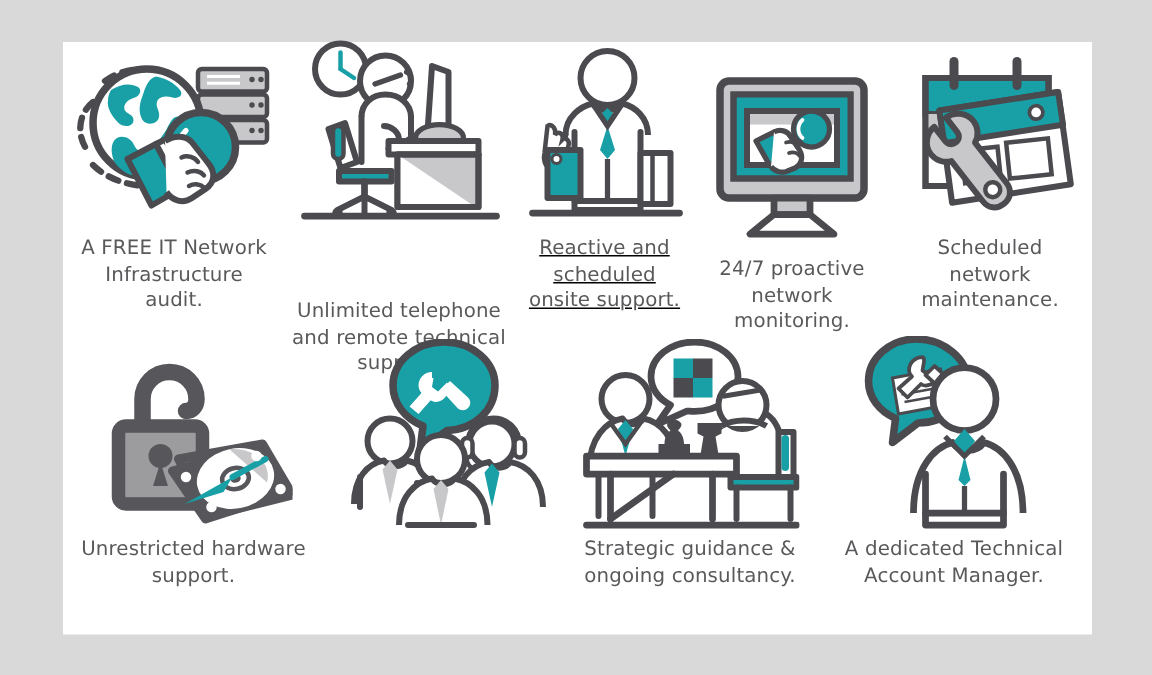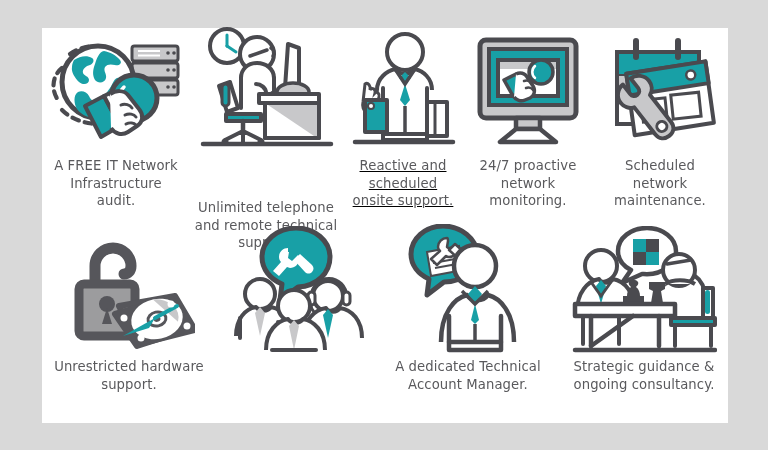--- a/index.html
+++ b/index.html
@@ -39,21 +39,21 @@
     flex-direction: column;
     align-items: center;
     justify-content: flex-start;
     padding: 0 4px;
   }
 
   
   .row-top .c0 { width: 148px; }
   .row-top .c1 { width: 152px; gap: 42px; }
   .row-top .c2 { width: 122px; text-decoration: underline; }
-  .row-top .c3 { width: 128px; }
+  .row-top .c3 { width: 128px; justify-content: flex-end; }
   .row-top .c4 { width: 136px; }
 
   
   .row-bottom .c0 { width: 174px; }
   .row-bottom .c1 { width: 160px; }
   .row-bottom .c2 { width: 168px; }
   .row-bottom .c3 { width: 184px; }
 
   .art {
     display: flex;
@@ -331,20 +331,62 @@
 
           <circle cx="66" cy="80" r="16" fill="#ffffff" stroke="#4a4a4f" stroke-width="4"></circle>
           <path d="M38 124c0-19 11-29 22-31 3 5 12 5 15 0 11 2 22 12 22 31" fill="#ffffff" stroke="#4a4a4f" stroke-width="4" stroke-linejoin="round"></path>
           <path d="M66 94 L61 100 L66 124 L71 100 Z" fill="#c8c8ca"></path>
           <path d="M66 124 L66 124" stroke="#4a4a4f" stroke-width="3"></path>
           <path d="M44 124 L88 124" stroke="#4a4a4f" stroke-width="4" stroke-linecap="round"></path>
         </svg>
       </div>
     </div>
 
+    <div class="cell c2">
+      <div class="art">
+        <svg width="146" height="130" viewBox="0 0 146 130">
+
+          <path d="M76 2c-16 0-29 10-29 23 0 8 5 15 13 19l-9 13 20-9c1 0 3 .2 5 .2 16 0 29-10 29-23S92 2 76 2z" fill="#ffffff" stroke="#4a4a4f" stroke-width="4.5" stroke-linejoin="round"></path>
+          <rect x="62" y="13" width="13" height="13" fill="#18a0a6"></rect>
+          <rect x="75" y="13" width="13" height="13" fill="#4a4a4f"></rect>
+          <rect x="62" y="26" width="13" height="13" fill="#4a4a4f"></rect>
+          <rect x="75" y="26" width="13" height="13" fill="#18a0a6"></rect>
+
+          <circle cx="30" cy="40" r="16" fill="#ffffff" stroke="#4a4a4f" stroke-width="4"></circle>
+          <path d="M6 86c0-20 11-31 22-33 3 5 11 5 14 0 11 2 22 13 22 33" fill="#ffffff" stroke="#4a4a4f" stroke-width="4" stroke-linejoin="round"></path>
+          <path d="M30 54 L25 60 L30 78 L35 60 Z" fill="#18a0a6"></path>
+          <path d="M20 56 L30 70 L40 56" fill="none" stroke="#4a4a4f" stroke-width="3"></path>
+          <path d="M12 86 L12 118 M48 86 L48 118" stroke="#4a4a4f" stroke-width="4" stroke-linecap="round"></path>
+
+          <circle cx="108" cy="44" r="16" fill="#ffffff" stroke="#4a4a4f" stroke-width="4"></circle>
+          <path d="M96 38 L120 34" stroke="#4a4a4f" stroke-width="3.5" stroke-linecap="round"></path>
+          <path d="M124 50c6 4 10 12 10 22v22" fill="none" stroke="#4a4a4f" stroke-width="4" stroke-linecap="round"></path>
+          <path d="M94 58c-6 4-10 12-10 22 0 6 4 9 9 8" fill="#ffffff" stroke="#4a4a4f" stroke-width="4" stroke-linejoin="round"></path>
+          <path d="M94 58c8-5 22-5 30 0" fill="#ffffff" stroke="#4a4a4f" stroke-width="4" stroke-linejoin="round"></path>
+
+          <path d="M132 62 L142 62 L142 92 L132 92 Z" fill="#ffffff" stroke="#4a4a4f" stroke-width="4" stroke-linejoin="round"></path>
+          <rect x="134" y="64" width="5" height="24" rx="2.5" fill="#18a0a6"></rect>
+          <path d="M100 92 L144 92 L144 99 L100 99 Z" fill="#18a0a6" stroke="#4a4a4f" stroke-width="4" stroke-linejoin="round"></path>
+          <path d="M104 99 L104 120 M140 99 L140 120" stroke="#4a4a4f" stroke-width="4" stroke-linecap="round"></path>
+
+          <path d="M58 56c2-3 7-3 9 0 1 2-1 4-2 5 3 2 4 6 4 9h-13c0-3 1-7 4-9-1-1-3-3-2-5z" fill="#4a4a4f"></path>
+          <rect x="52" y="70" width="21" height="6" fill="#4a4a4f"></rect>
+          <path d="M78 56h16v7l-4 2 2 12H80l2-12-4-2z" fill="#4a4a4f"></path>
+          <rect x="74" y="77" width="24" height="6" fill="#4a4a4f"></rect>
+
+          <path d="M4 78 L104 78 L104 90 L4 90 Z" fill="#ffffff" stroke="#4a4a4f" stroke-width="4.5" stroke-linejoin="round"></path>
+          <path d="M20 90 L20 120 M88 90 L88 120" stroke="#4a4a4f" stroke-width="4.5" stroke-linecap="round"></path>
+          <path d="M20 120 L62 90" stroke="#4a4a4f" stroke-width="4.5" stroke-linecap="round"></path>
+          <line x1="4" y1="124" x2="144" y2="124" stroke="#4a4a4f" stroke-width="4.5" stroke-linecap="round"></line>
+        </svg>
+      </div>
+      <div class="caption">Strategic guidance &amp;
+ongoing consultancy.</div>
+    </div>
+
     <div class="cell c3">
       <div class="art">
         <svg width="130" height="132" viewBox="0 0 130 132">
 
           <path d="M40 2C22 2 8 15 8 30c0 11 7 20 18 25l-2 16 17-13c19 0 33-13 33-28C74 15 58 2 40 2z" fill="#18a0a6" stroke="#4a4a4f" stroke-width="5" stroke-linejoin="round"></path>
 
           <g fill="#ffffff" stroke="#4a4a4f" stroke-width="2">
             <path d="M24 28 L56 22 L60 46 L28 52 Z"></path>
           </g>
           <g stroke="#4a4a4f" stroke-width="1.8">
@@ -361,57 +403,15 @@
           <path d="M72 80 L68 96 L72 100 L76 96 Z" fill="#18a0a6"></path>
           <path d="M59 67 L72 80 L85 67" fill="none" stroke="#4a4a4f" stroke-width="3.5"></path>
           <path d="M46 92 L46 118 M98 92 L98 118" stroke="#4a4a4f" stroke-width="4.5" stroke-linecap="round"></path>
           <path d="M72 100 L72 118" stroke="#4a4a4f" stroke-width="3.5"></path>
           <path d="M46 118 L98 118 L98 126 L46 126 Z" fill="#ffffff" stroke="#4a4a4f" stroke-width="4.5" stroke-linejoin="round"></path>
         </svg>
       </div>
       <div class="caption">A dedicated Technical
 Account Manager.</div>
     </div>
-
-    <div class="cell c2">
-      <div class="art">
-        <svg width="146" height="130" viewBox="0 0 146 130">
-
-          <path d="M76 2c-16 0-29 10-29 23 0 8 5 15 13 19l-9 13 20-9c1 0 3 .2 5 .2 16 0 29-10 29-23S92 2 76 2z" fill="#ffffff" stroke="#4a4a4f" stroke-width="4.5" stroke-linejoin="round"></path>
-          <rect x="62" y="13" width="13" height="13" fill="#18a0a6"></rect>
-          <rect x="75" y="13" width="13" height="13" fill="#4a4a4f"></rect>
-          <rect x="62" y="26" width="13" height="13" fill="#4a4a4f"></rect>
-          <rect x="75" y="26" width="13" height="13" fill="#18a0a6"></rect>
-
-          <circle cx="30" cy="40" r="16" fill="#ffffff" stroke="#4a4a4f" stroke-width="4"></circle>
-          <path d="M6 86c0-20 11-31 22-33 3 5 11 5 14 0 11 2 22 13 22 33" fill="#ffffff" stroke="#4a4a4f" stroke-width="4" stroke-linejoin="round"></path>
-          <path d="M30 54 L25 60 L30 78 L35 60 Z" fill="#18a0a6"></path>
-          <path d="M20 56 L30 70 L40 56" fill="none" stroke="#4a4a4f" stroke-width="3"></path>
-          <path d="M12 86 L12 118 M48 86 L48 118" stroke="#4a4a4f" stroke-width="4" stroke-linecap="round"></path>
-
-          <circle cx="108" cy="44" r="16" fill="#ffffff" stroke="#4a4a4f" stroke-width="4"></circle>
-          <path d="M96 38 L120 34" stroke="#4a4a4f" stroke-width="3.5" stroke-linecap="round"></path>
-          <path d="M124 50c6 4 10 12 10 22v22" fill="none" stroke="#4a4a4f" stroke-width="4" stroke-linecap="round"></path>
-          <path d="M94 58c-6 4-10 12-10 22 0 6 4 9 9 8" fill="#ffffff" stroke="#4a4a4f" stroke-width="4" stroke-linejoin="round"></path>
-          <path d="M94 58c8-5 22-5 30 0" fill="#ffffff" stroke="#4a4a4f" stroke-width="4" stroke-linejoin="round"></path>
-
-          <path d="M132 62 L142 62 L142 92 L132 92 Z" fill="#ffffff" stroke="#4a4a4f" stroke-width="4" stroke-linejoin="round"></path>
-          <rect x="134" y="64" width="5" height="24" rx="2.5" fill="#18a0a6"></rect>
-          <path d="M100 92 L144 92 L144 99 L100 99 Z" fill="#18a0a6" stroke="#4a4a4f" stroke-width="4" stroke-linejoin="round"></path>
-          <path d="M104 99 L104 120 M140 99 L140 120" stroke="#4a4a4f" stroke-width="4" stroke-linecap="round"></path>
-
-          <path d="M58 56c2-3 7-3 9 0 1 2-1 4-2 5 3 2 4 6 4 9h-13c0-3 1-7 4-9-1-1-3-3-2-5z" fill="#4a4a4f"></path>
-          <rect x="52" y="70" width="21" height="6" fill="#4a4a4f"></rect>
-          <path d="M78 56h16v7l-4 2 2 12H80l2-12-4-2z" fill="#4a4a4f"></path>
-          <rect x="74" y="77" width="24" height="6" fill="#4a4a4f"></rect>
-
-          <path d="M4 78 L104 78 L104 90 L4 90 Z" fill="#ffffff" stroke="#4a4a4f" stroke-width="4.5" stroke-linejoin="round"></path>
-          <path d="M20 90 L20 120 M88 90 L88 120" stroke="#4a4a4f" stroke-width="4.5" stroke-linecap="round"></path>
-          <path d="M20 120 L62 90" stroke="#4a4a4f" stroke-width="4.5" stroke-linecap="round"></path>
-          <line x1="4" y1="124" x2="144" y2="124" stroke="#4a4a4f" stroke-width="4.5" stroke-linecap="round"></line>
-        </svg>
-      </div>
-      <div class="caption">Strategic guidance &amp;
-ongoing consultancy.</div>
-    </div>
   </div>
 
 </div>
 
 </body></html>

